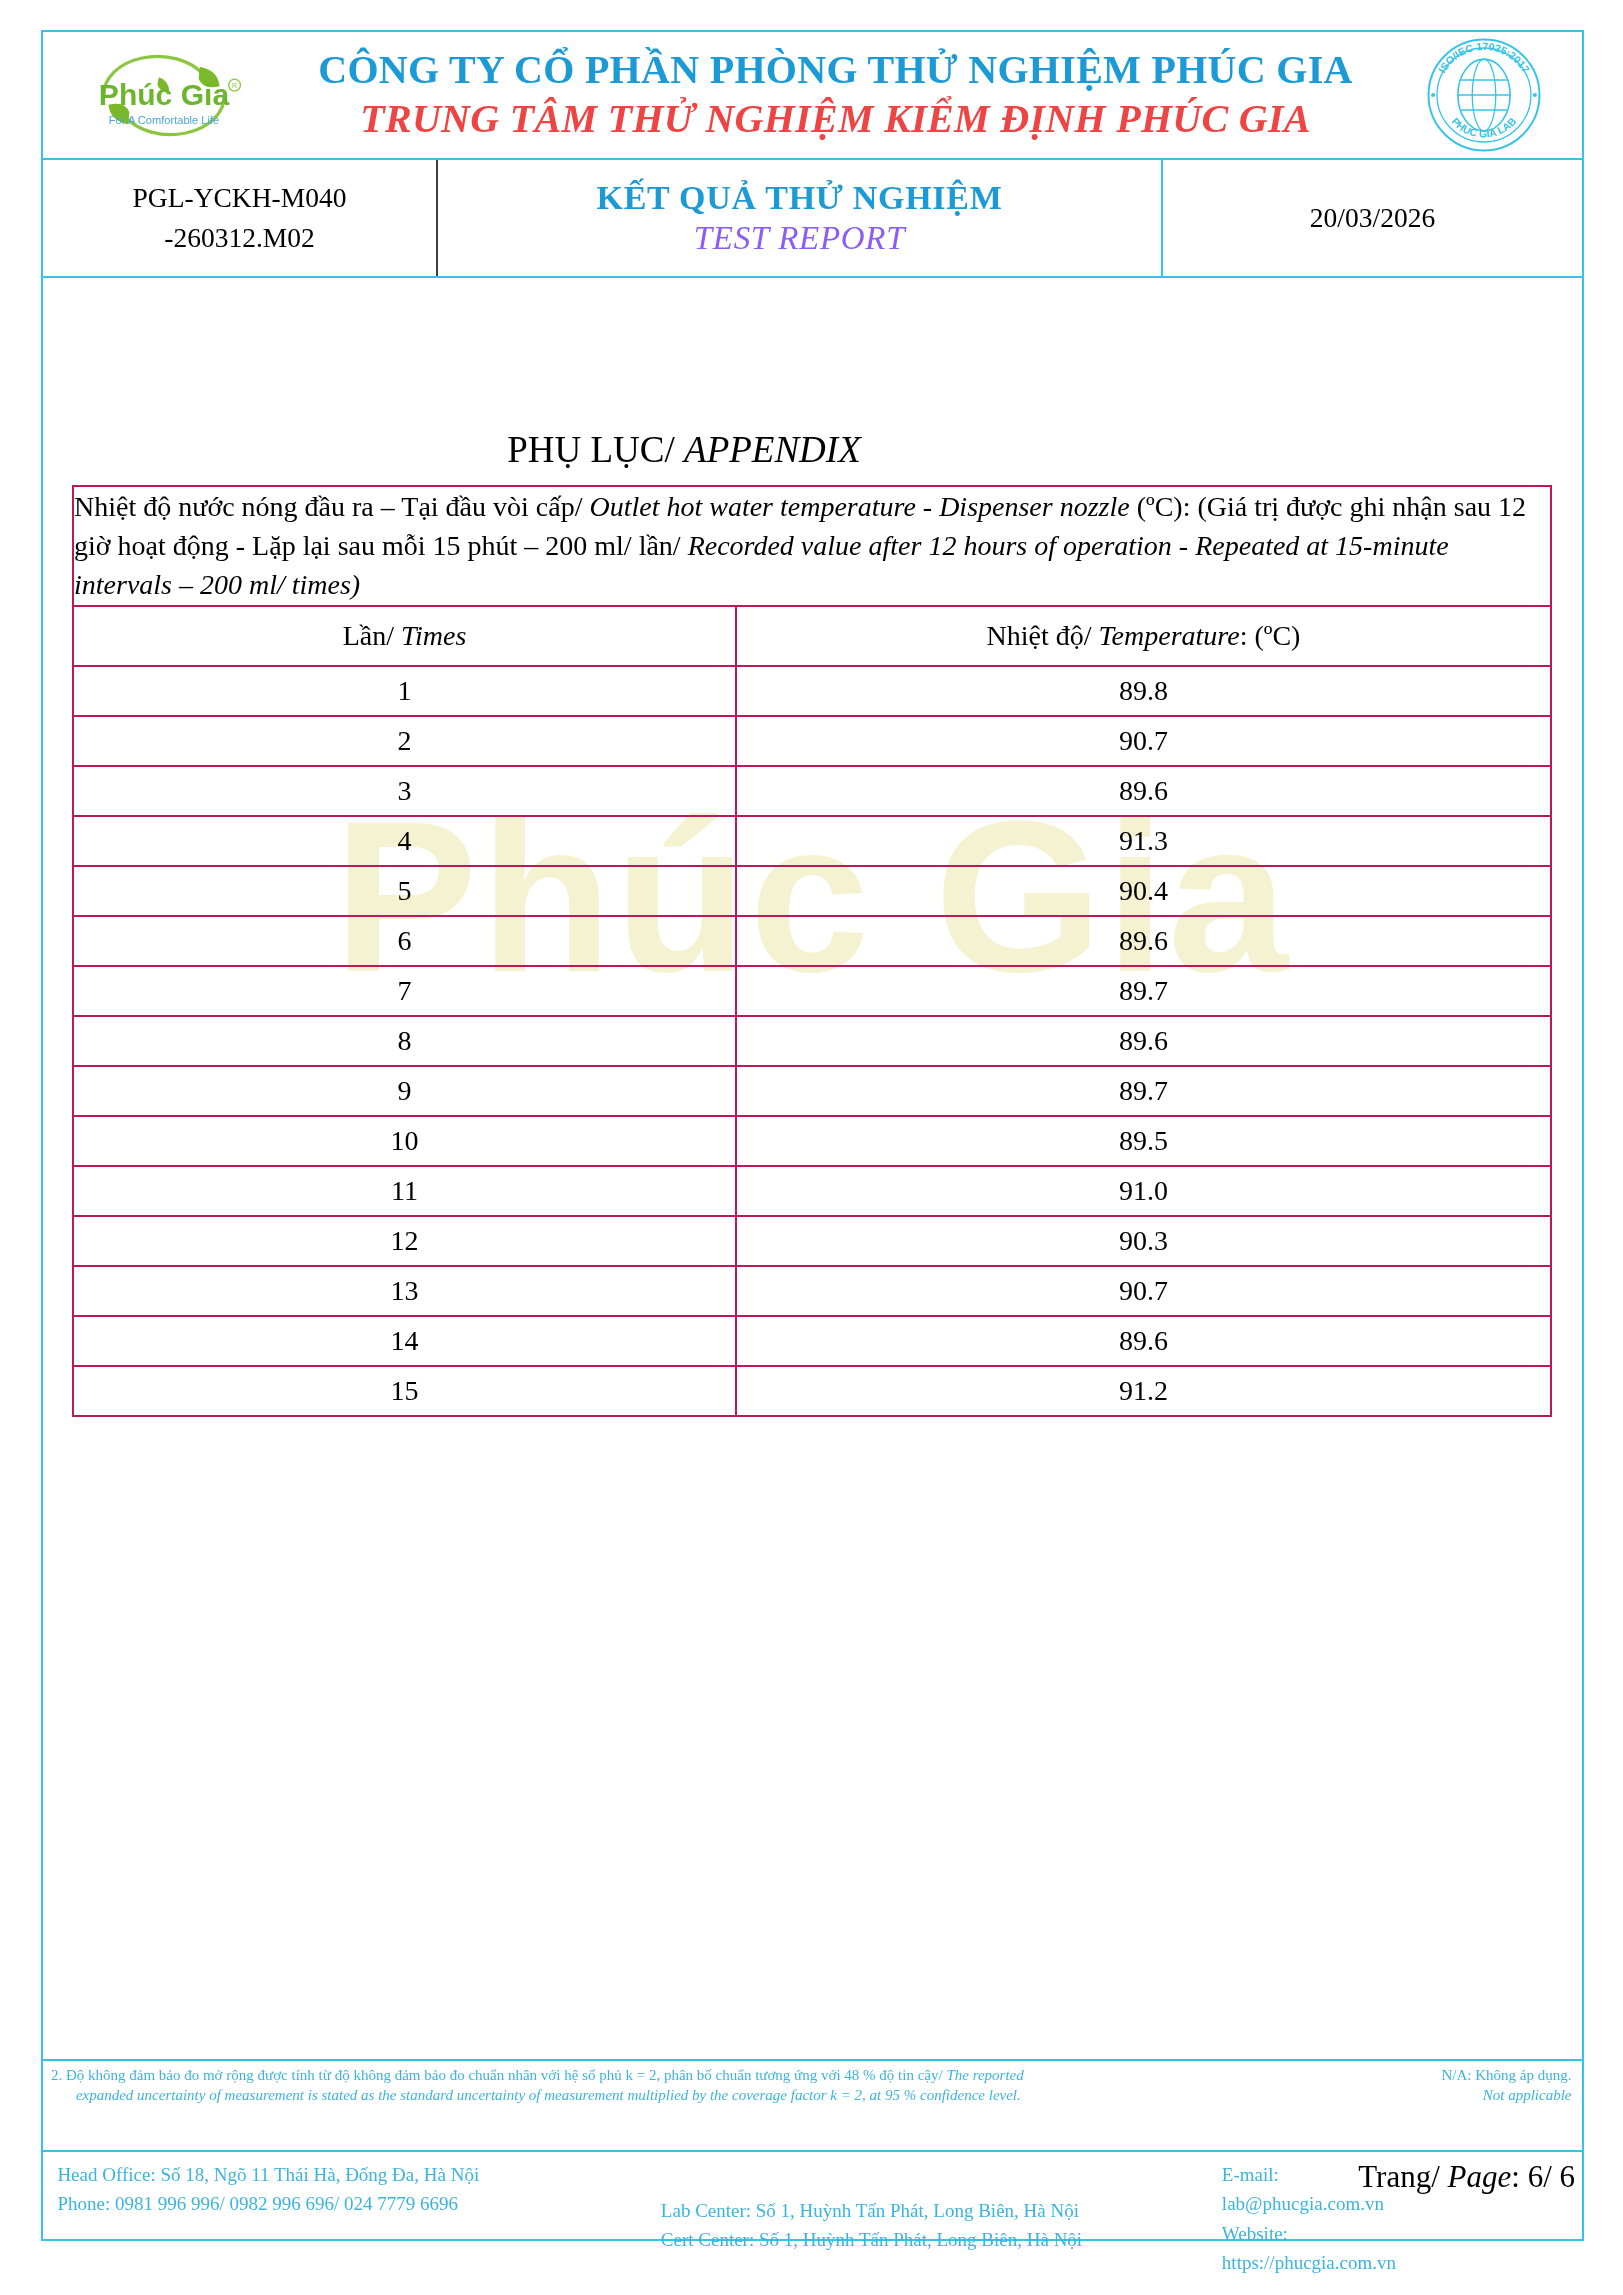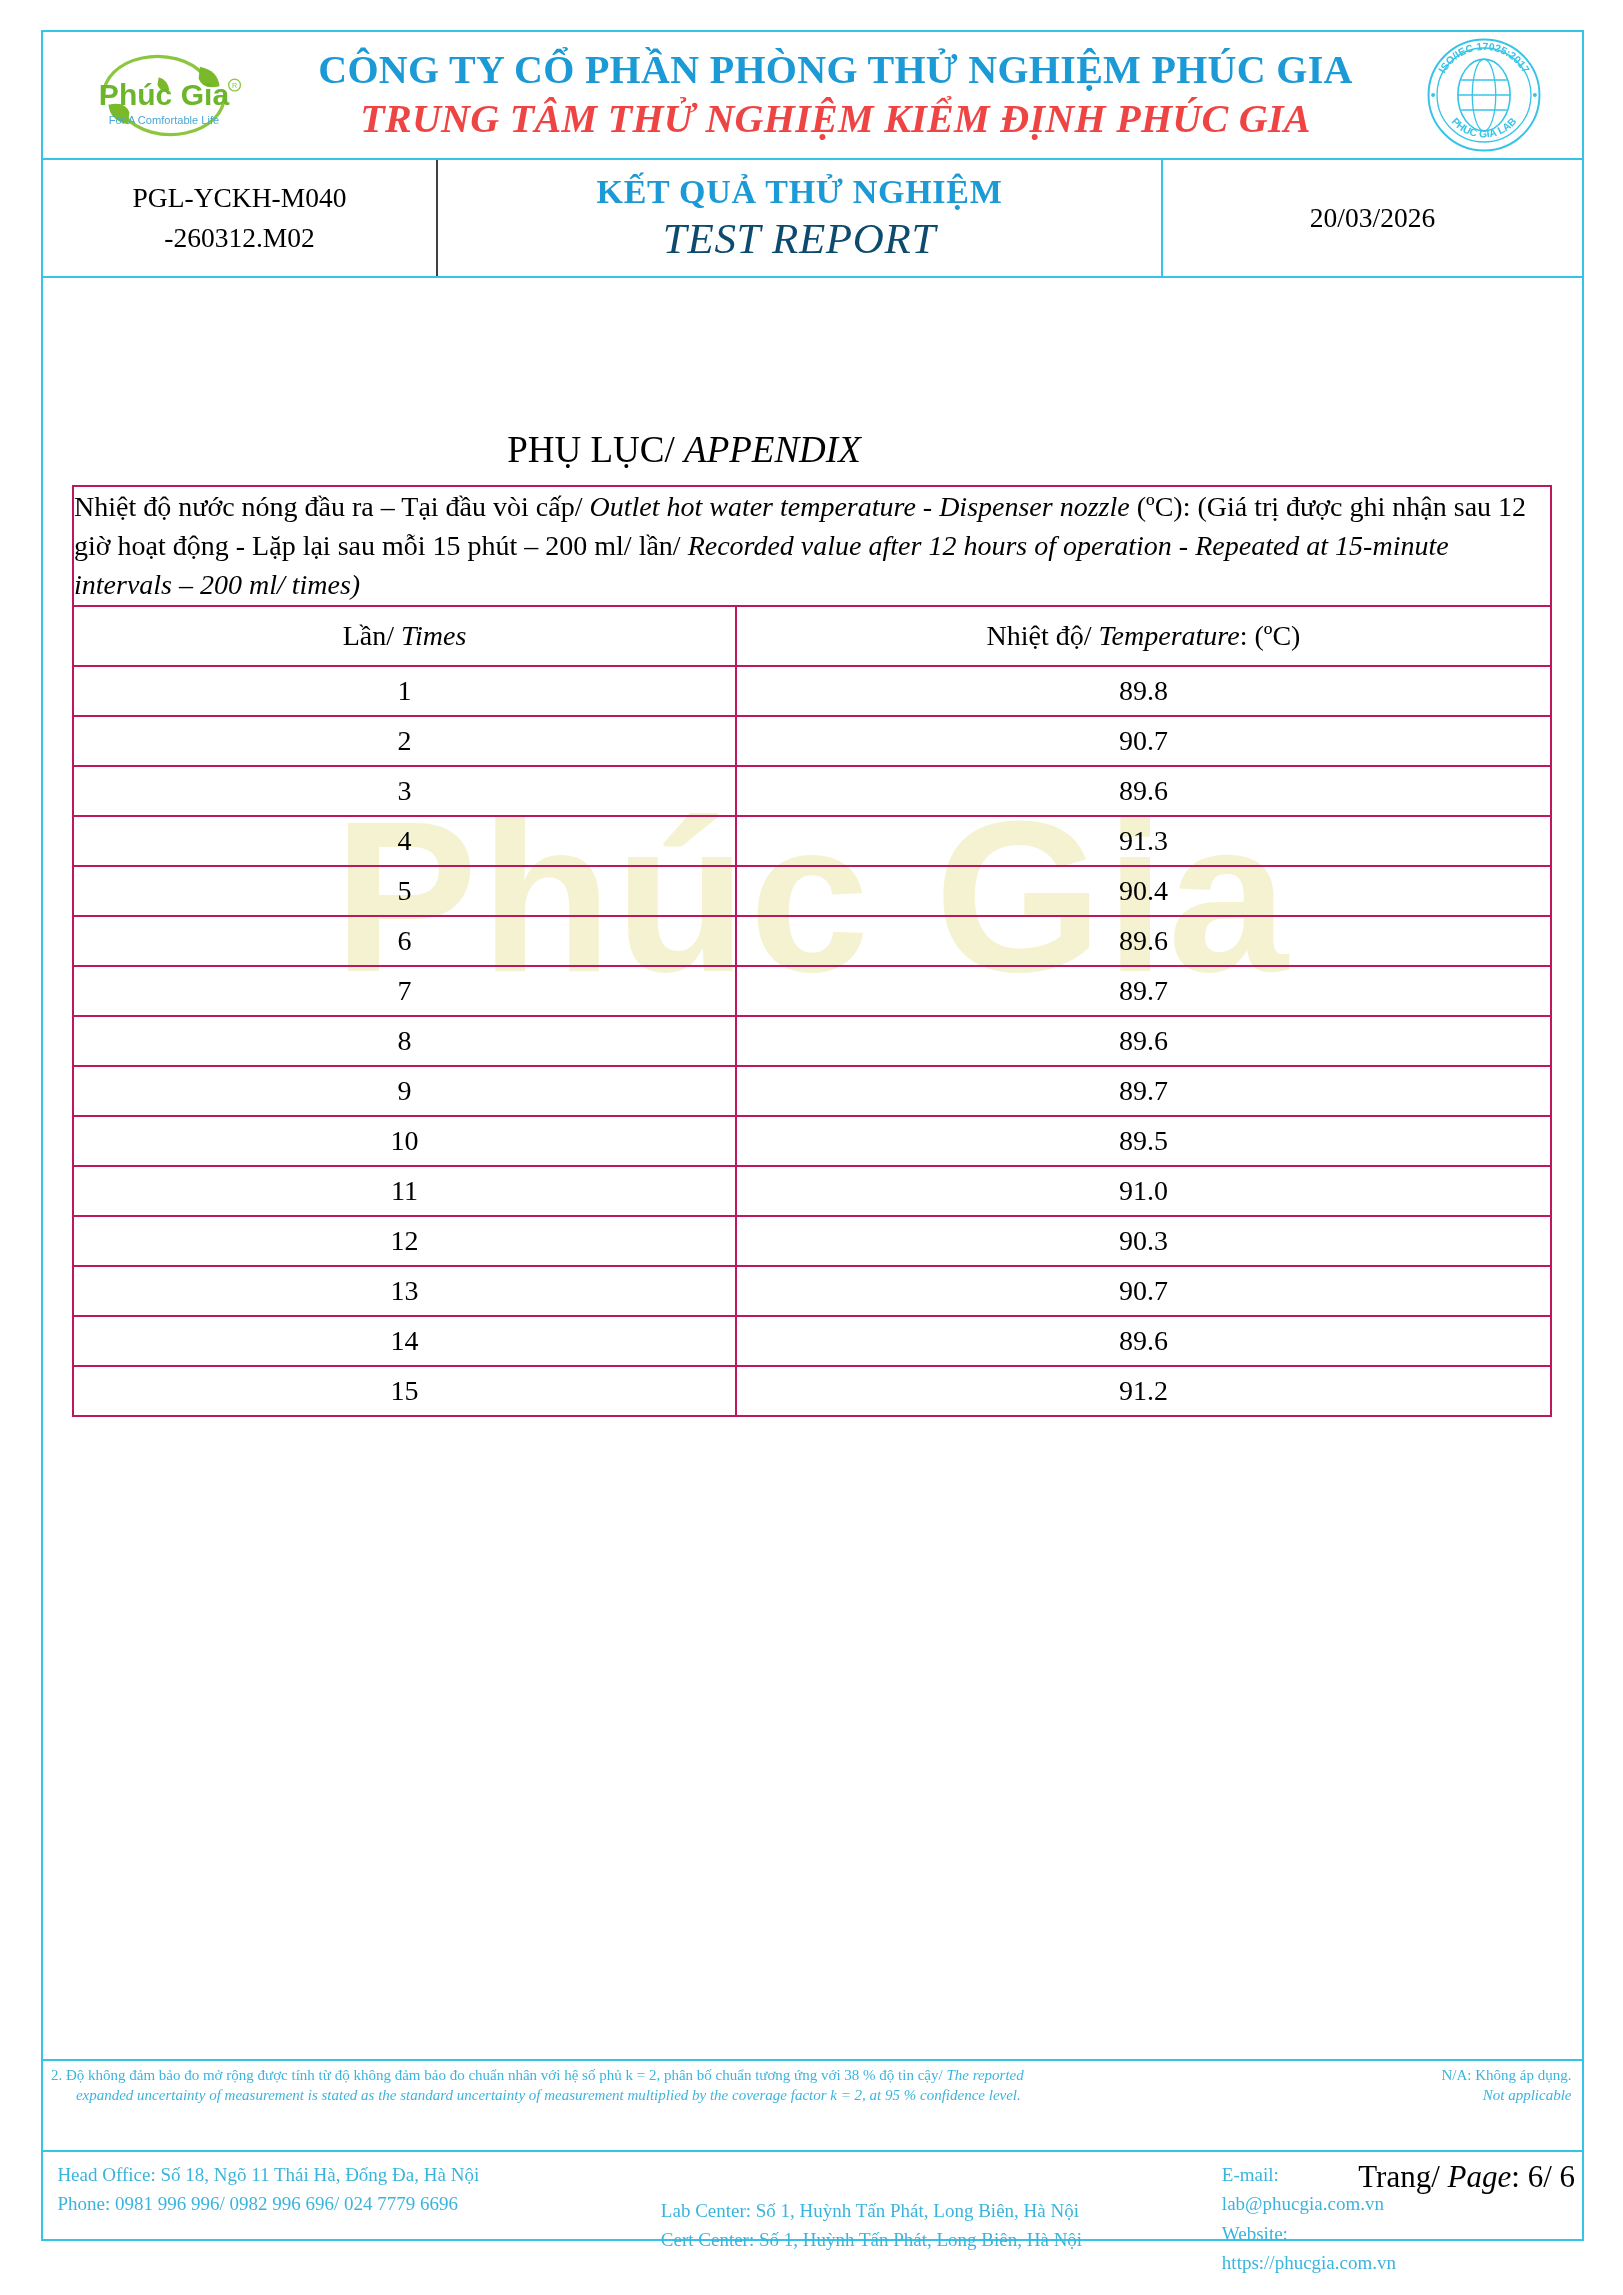--- a/index.html
+++ b/index.html
@@ -121,23 +121,23 @@
   .cell-code { width: 393px; border-right: 2px solid #404040; font-size: 27.5px; line-height: 1.45; }
   .cell-title { flex: 1; border-right: 2px solid #35c4e8; }
   .cell-date { width: 419px; font-size: 27.5px; }
   .tt-vn {
     font-size: 34px;
     font-weight: bold;
     color: #1b9ad6;
     letter-spacing: 0.7px;
   }
   .tt-en {
-    font-size: 43px;
+    font-size: 33px;
     font-style: italic;
-    color: #0c4a6e;
+    color: #8b5cf6;
     letter-spacing: 0.7px;
     margin-top: 2.6px;
   }
 
   
   .appendix-title {
     position: absolute;
     left: 0; top: 428px;
     width: 1368px;
     text-align: center;
@@ -390,21 +390,21 @@
       <tr>
           <td class="data-cell col-idx">15</td>
           <td class="data-cell col-val">91.2</td>
         </tr>
     </tbody>
   </table>
 
   <div class="notes">
     <div class="notes-left">
       <div>
-        <span>2. Độ không đảm bảo đo mở rộng được tính từ độ không đảm bảo đo chuẩn nhân với hệ số phủ k = 2, phân bố chuẩn tương ứng với 38 % độ tin cậy/ </span><span class="it">The reported</span>
+        <span>2. Độ không đảm bảo đo mở rộng được tính từ độ không đảm bảo đo chuẩn nhân với hệ số phủ k = 2, phân bố chuẩn tương ứng với 48 % độ tin cậy/ </span><span class="it">The reported</span>
         <span class="it note-indent">expanded uncertainty of measurement is stated as the standard uncertainty of measurement multiplied by the coverage factor k = 2, at 95 % confidence level.</span>
       </div>
     </div>
     <div class="notes-right">
       <div>N/A: Không áp dụng.</div>
       <div class="it">Not applicable</div>
     </div>
   </div>
 
   <div class="addr">

